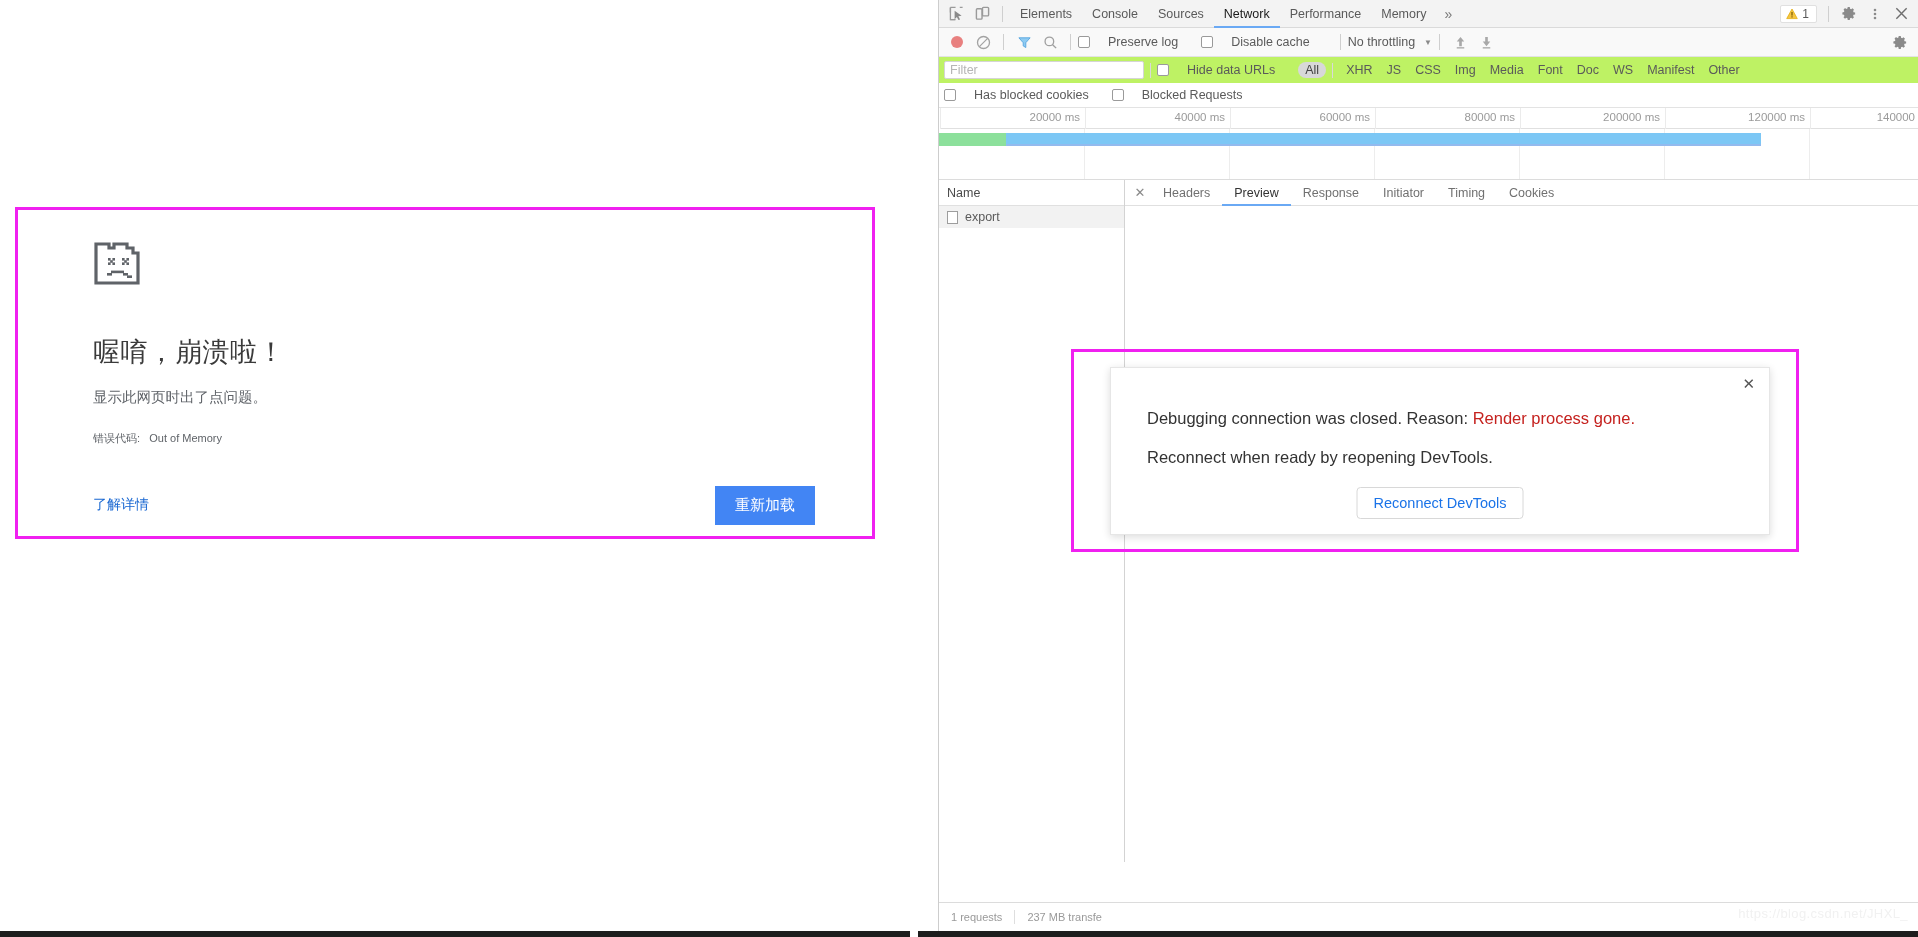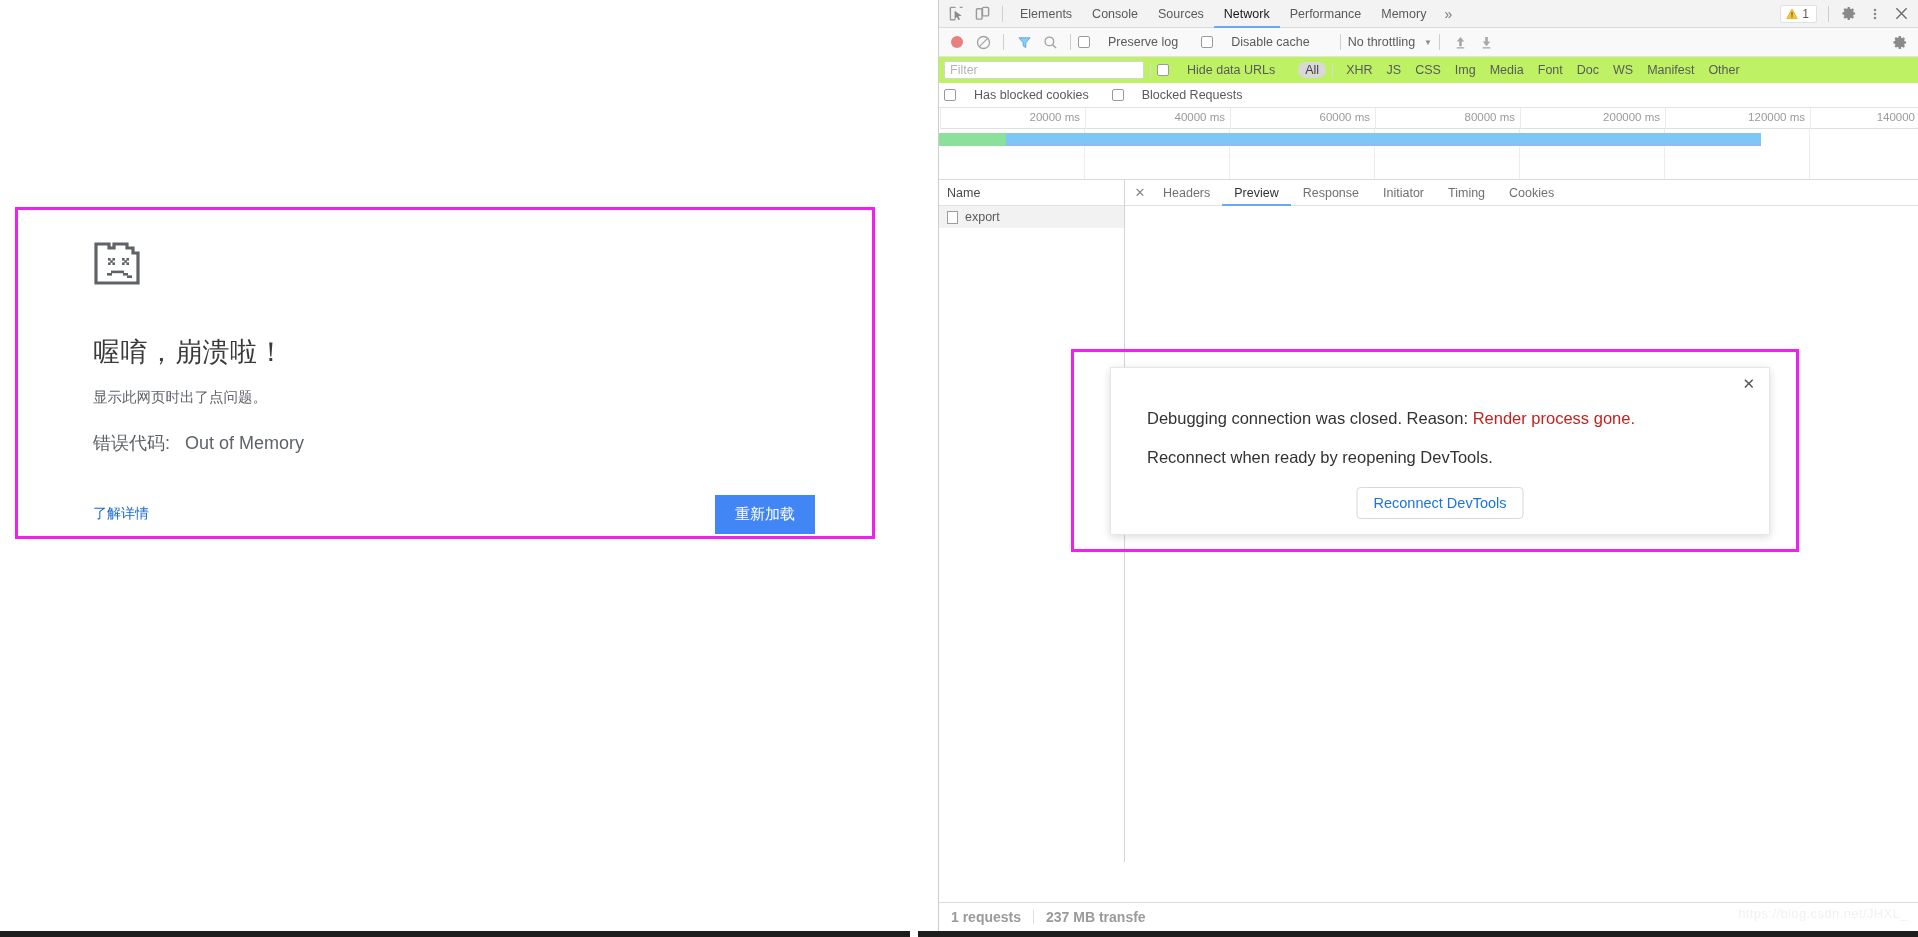--- a/index.html
+++ b/index.html
@@ -25,21 +25,21 @@
   .crash-inner { position: absolute; left: 75px; top: 26px; width: 740px; }
   .sad-icon { width: 52px; height: 52px; margin-bottom: 42px; }
   .crash-title {
     font-size: 27px; color: #3a3a3a; font-weight: normal;
     margin: 0 0 16px 0; letter-spacing: .4px;
   }
   .crash-sub {
     font-size: 14.5px; color: #5f6368; margin: 0 0 22px 0; line-height: 1.6;
   }
   .crash-code {
-    font-size: 18px; color: #5f6368; margin: 0 0 40px 0;
+    font-size: 11px; color: #5f6368; margin: 0 0 40px 0;
   }
   .crash-footer {
     position: relative; height: 42px;
   }
   .learn-more {
     position: absolute; left: 0; top: 10px;
     font-size: 14px; color: #1967d2; text-decoration: none; cursor: pointer;
   }
   .reload-btn {
     position: absolute; right: 18px; top: 0;
@@ -180,21 +180,21 @@
     color:#707070; cursor:pointer;
   }
   .d-tab.active { color:#333; box-shadow: inset 0 -2px 0 #6aa9f4; }
 
   
   .dt-status {
     position:absolute; left:0; bottom:0; width:980px; height:29px;
     border-top: 1px solid #dcdcdc; display:flex; align-items:center;
     background:#fff;
   }
-  .st-item { padding: 0 12px; font-size: 14px; color:#9a9a9a; white-space:nowrap;font-weight:bold; }
+  .st-item { padding: 0 12px; font-size: 11px; color:#9a9a9a; white-space:nowrap; }
   .st-sep { width:1px; height:14px; background:#dedede; }
 
   
   .modal-highlight {
     position: absolute; left: 1071px; top: 349px; width: 728px; height: 203px;
     border: 3px solid #f020f0; background: transparent; z-index: 40;
   }
   .modal {
     position: absolute; left: 1110px; top: 367px; width: 660px; height: 168px;
     background:#ffffff; border: 1px solid #e6e6e6;

